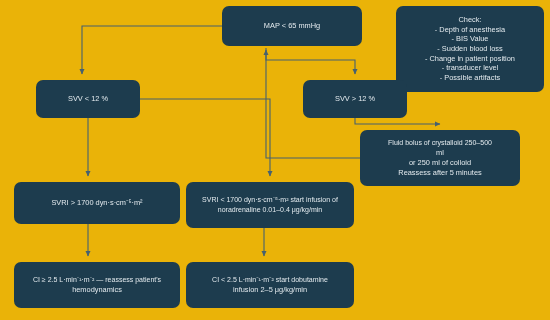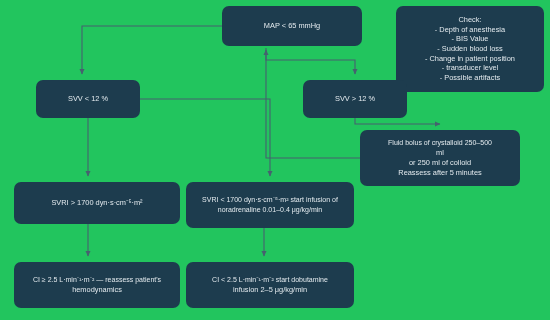--- a/index.html
+++ b/index.html
@@ -11,21 +11,21 @@
   body {
     width: 550px;
     height: 320px;
     overflow: hidden;
     font-family: "Liberation Sans", sans-serif;
   }
   #flowchart-root {
     position: relative;
     width: 550px;
     height: 320px;
-    background: #22c55e;
+    background: #eab308;
   }
   svg.flow-canvas {
     display: block;
     width: 550px;
     height: 320px;
   }
   .node-box {
     fill: #1d3c4e;
   }
   .node-text {

